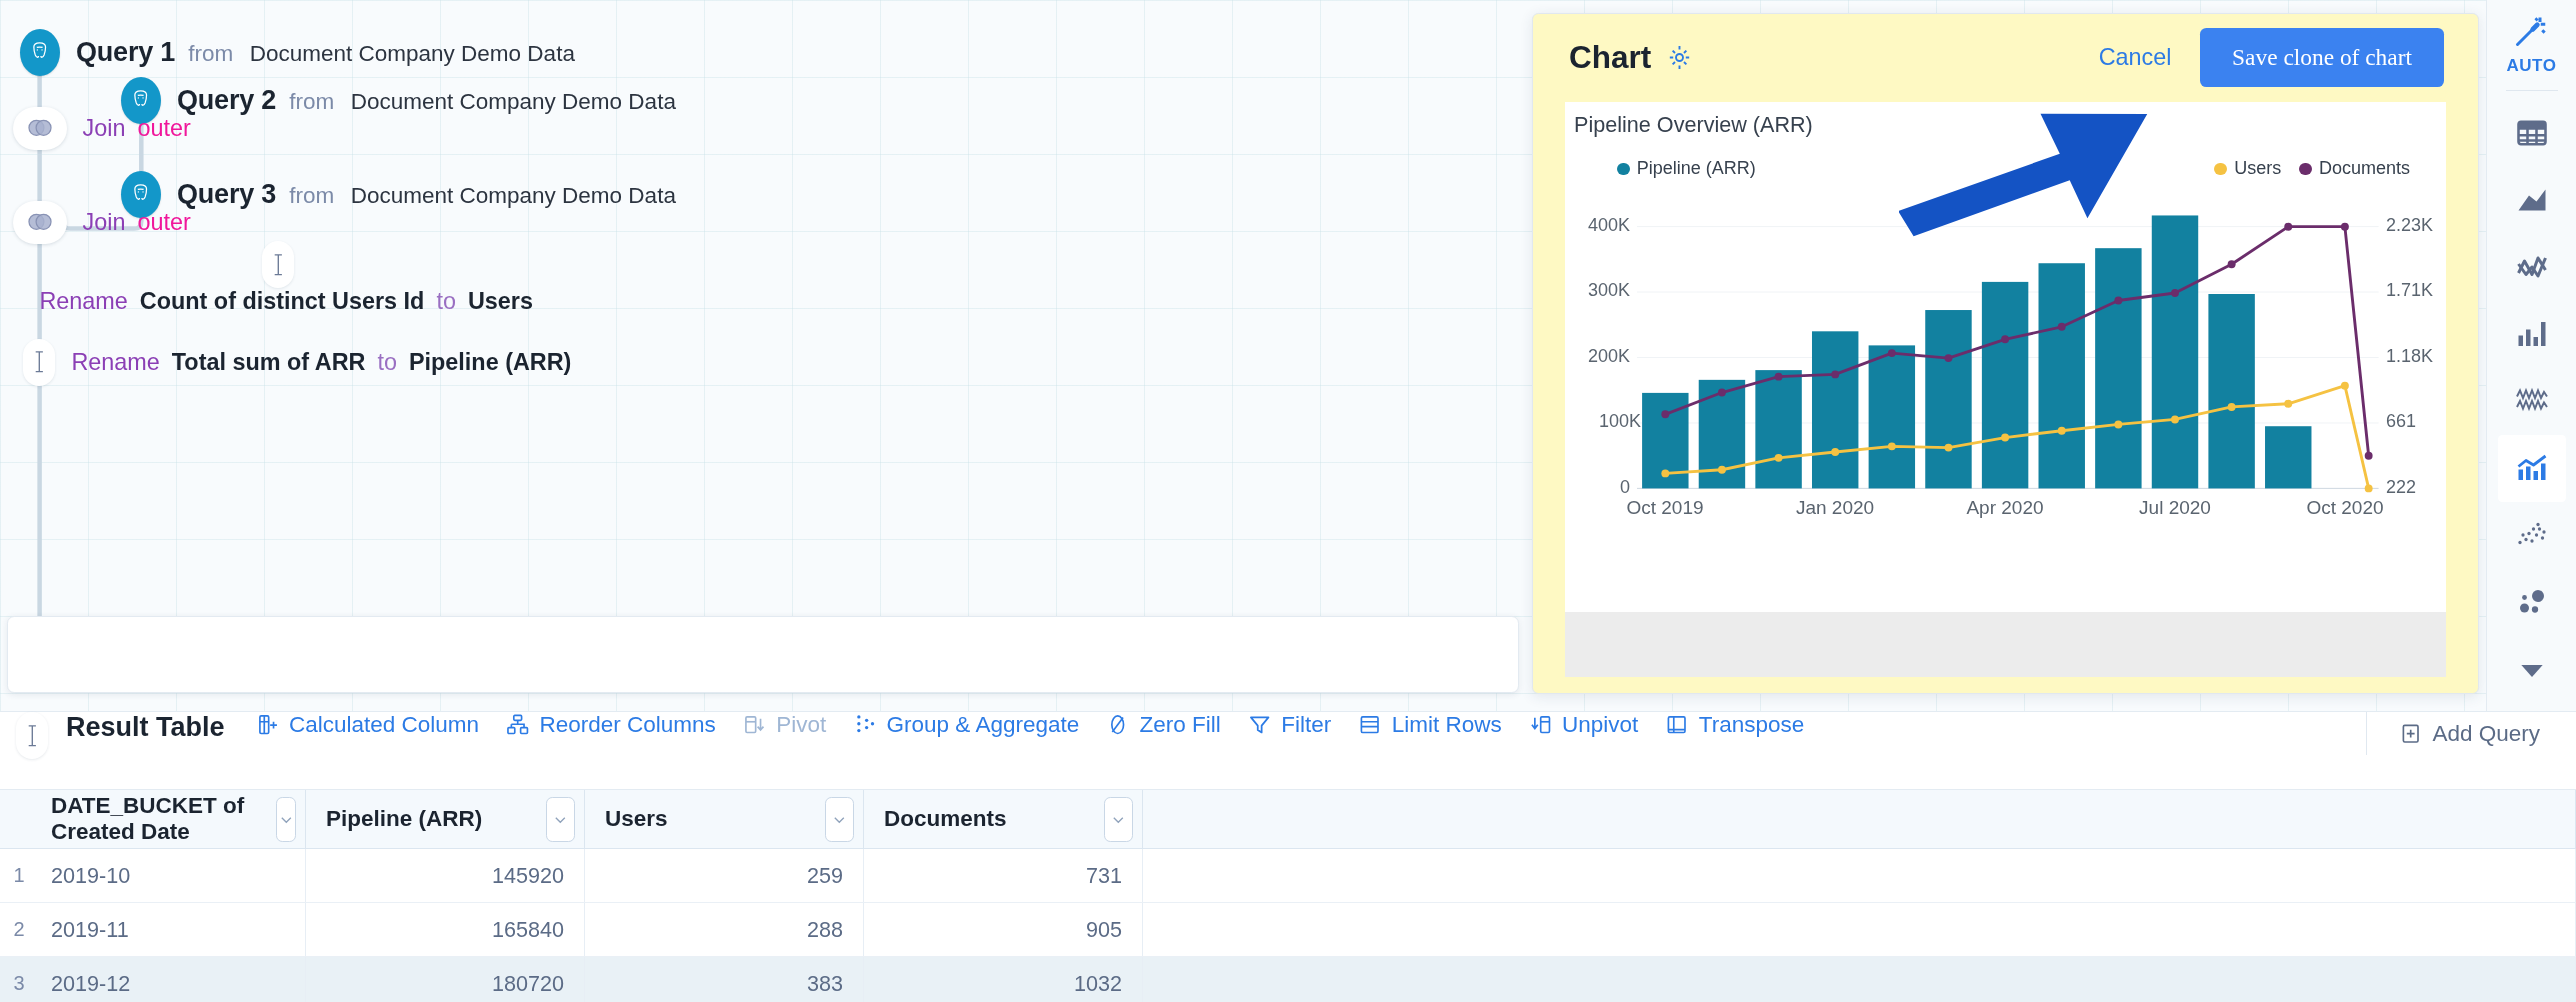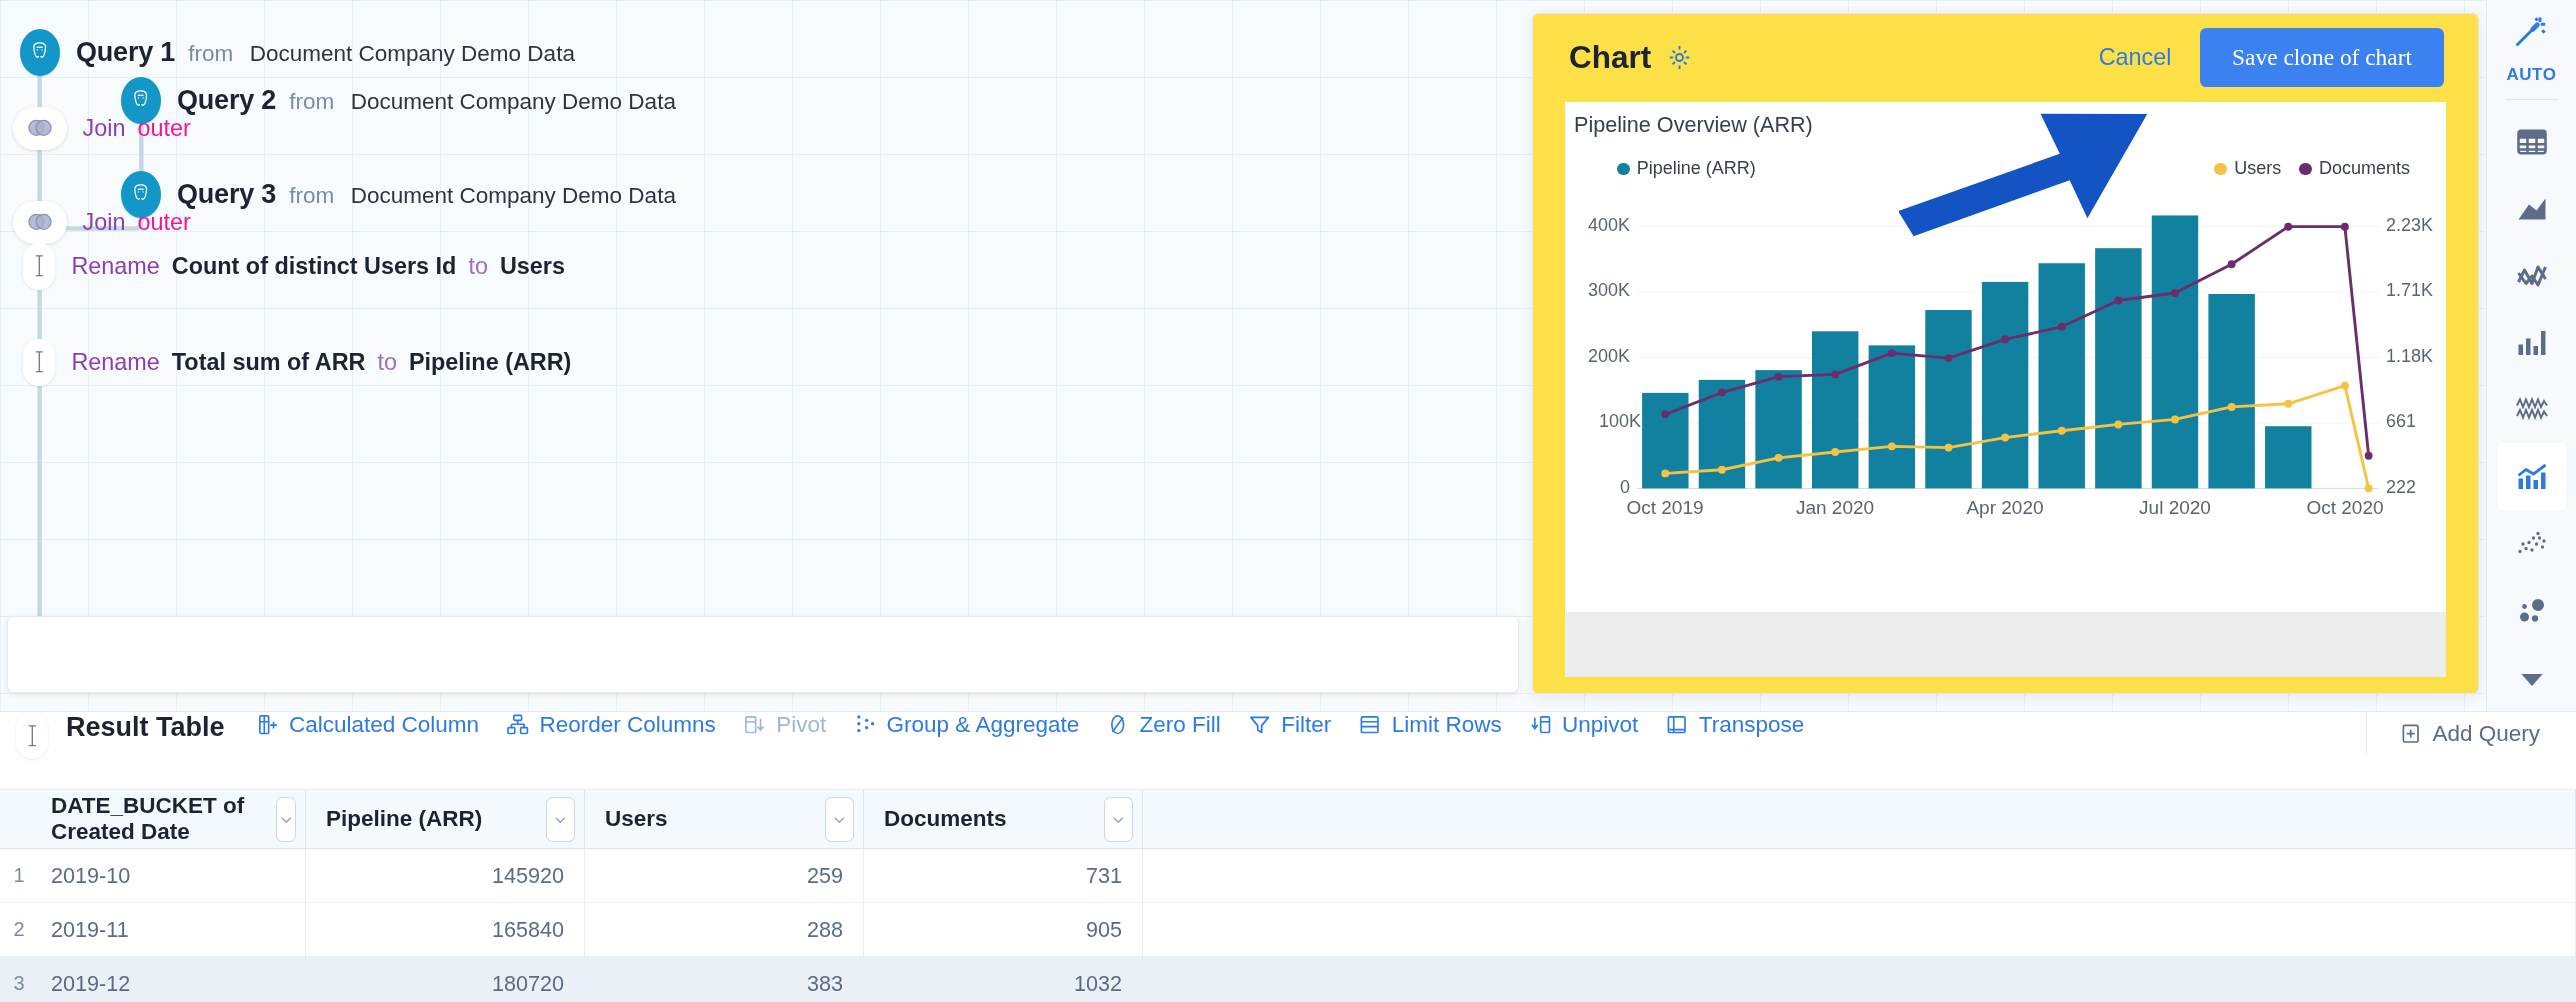--- a/index.html
+++ b/index.html
@@ -55,21 +55,21 @@
   .r-new   { font-size: 23.4px; color: #1b2430; font-weight: 700; }
 
   .sel-card {
     position: absolute; background: #fff; border: 0.9px solid #e3eaf1;
     border-radius: 7.2px; box-shadow: 0 1.8px 6.3px rgba(40,60,90,.09);
   }
 
   
   .chart-panel {
     position: absolute; left: 1532px; top: 12.6px; width: 947px; height: 681px;
-    background: #fde047; border: 0.9px solid #e1e8ef; border-radius: 6.3px;
+    background: #fef9c3; border: 0.9px solid #e1e8ef; border-radius: 6.3px;
     box-shadow: 0 2.7px 12.6px rgba(40,60,90,.10);
   }
   .cp-head { display: flex; align-items: center; height: 88px; padding: 0 34px 0 36px; }
   .cp-title { font-size: 31.5px; font-weight: 700; color: #1b2430; }
   .gear { margin-left: 14.4px; display: flex; align-items: center; }
   .cp-actions { margin-left: auto; display: flex; align-items: center; gap: 25px; }
   .btn-cancel {
     font-size: 23.4px; color: #2c7be5; background: none; border: none;
     cursor: pointer; font-family: inherit; padding: 5.4px 3.6px;
   }
@@ -100,21 +100,21 @@
   
   .arrow-anno { position: absolute; left: 1899px; top: 99px; pointer-events: none; }
 
   
   .rail {
     position: absolute; right: 0; top: 0; width: 90px; height: 711px;
     background: #f7fafc; border-left: 0.9px solid #e3ebf2;
     display: flex; flex-direction: column; align-items: center; padding-top: 12.6px;
   }
   .rail-auto { display: flex; flex-direction: column; align-items: center; cursor: pointer; }
-  .rail-auto .lbl { font-size: 17px; font-weight: 700; color: #2c7be5; letter-spacing: 0.5px; margin-top: 16px; }
+  .rail-auto .lbl { font-size: 17px; font-weight: 700; color: #2c7be5; letter-spacing: 0.5px; margin-top: 7px; }
   .rail-sep { width: 52px; height: 0.9px; background: #dfe7ef; margin: 14.4px 0 9px; }
   .rail-btn {
     width: 68px; height: 67px; display: flex; align-items: center; justify-content: center;
     cursor: pointer; border-radius: 4.5px;
   }
   .rail-btn.active { background: #fff; }
 
   
   .result-bar {
     position: absolute; left: 0; top: 711px; width: 2576px; height: 79px;
@@ -262,21 +262,21 @@
               <circle cx="22" cy="12" r="8.4"></circle>
         </g>
           </svg>
       </div>
       <div class="node-text">
         <span class="j-word">Join</span>
         <span class="j-kind">outer</span>
       </div>
     </div>
 
-    <div class="node" style="left:23.4px; top:241px;">
+    <div class="node" style="left:23.4px; top:241px;flex-direction:column;">
       <div class="badge-rename">
         <svg width="12.6" height="23.4" viewBox="0 0 14 26">
             <g stroke="#6b7a96" stroke-width="1.5" fill="none">
           <path d="M3 2h8M3 24h8M7 2v22"></path>
         </g>
           </svg>
       </div>
       <div class="node-text">
         <span class="r-word">Rename</span>
         <span class="r-col">Count of distinct Users Id</span>

